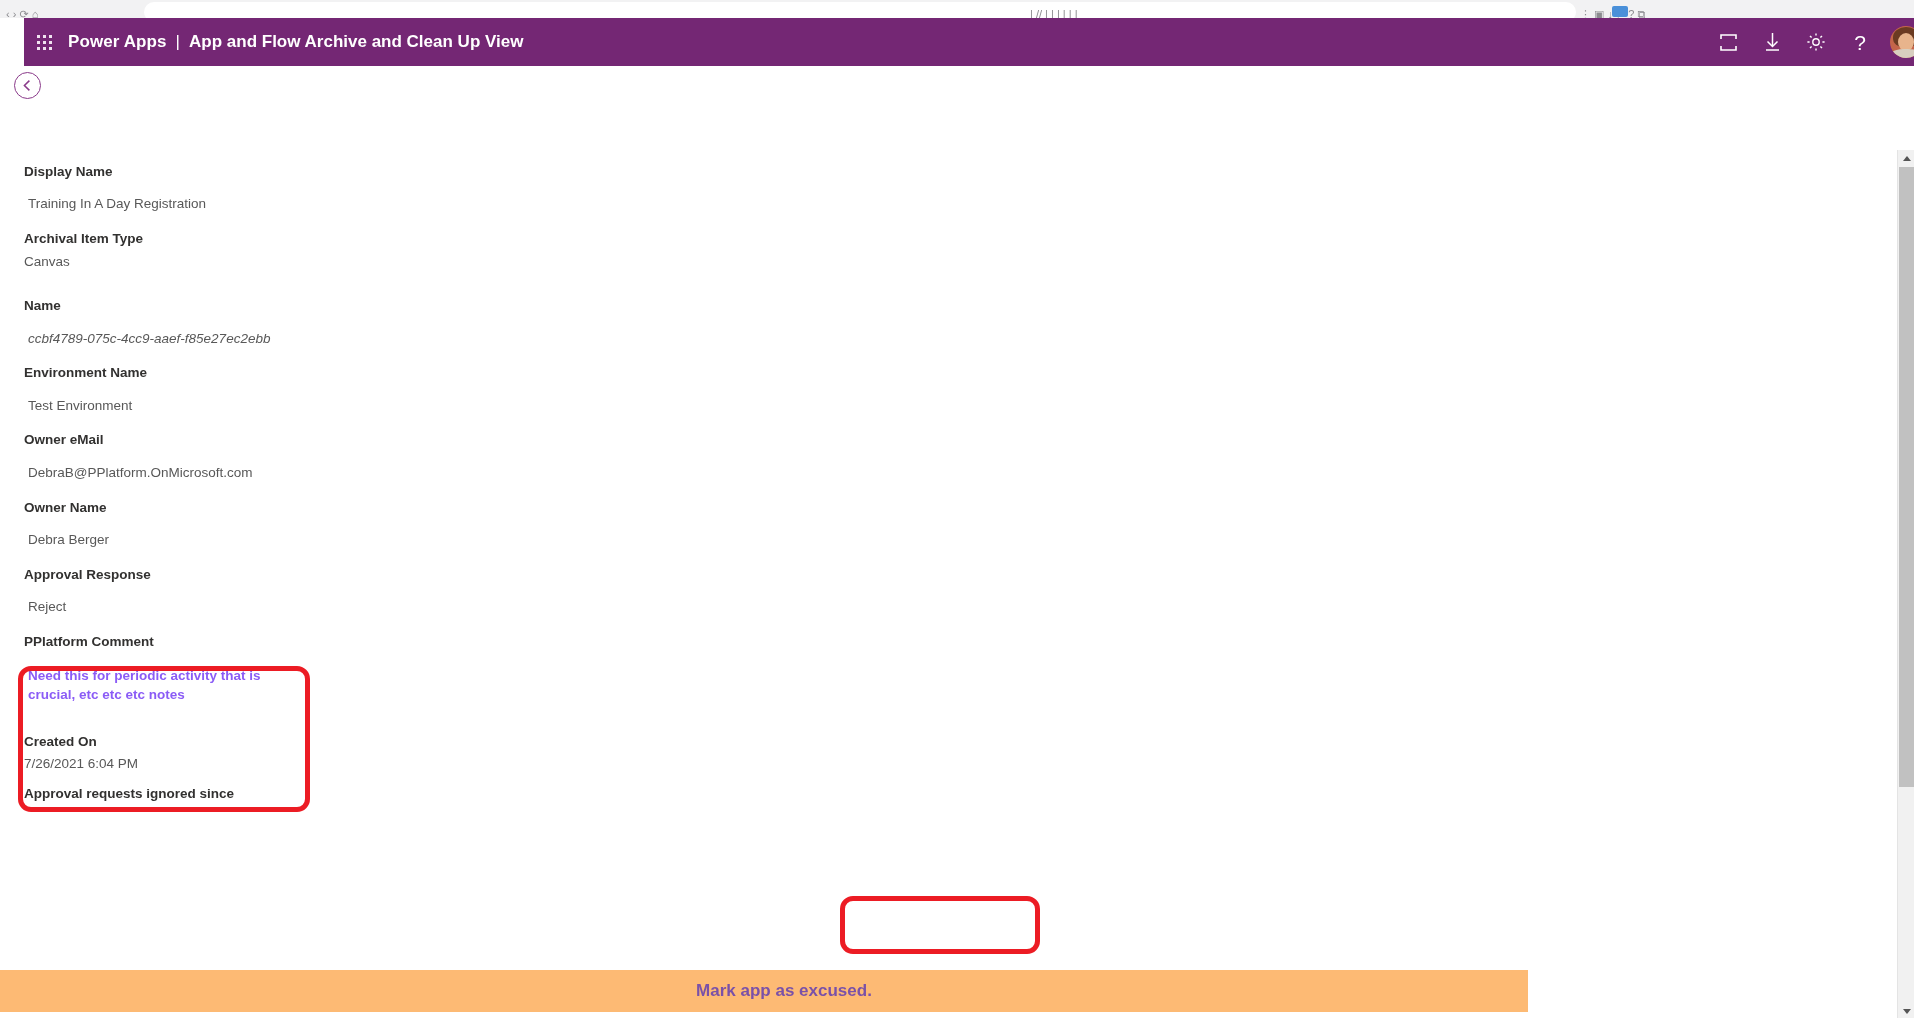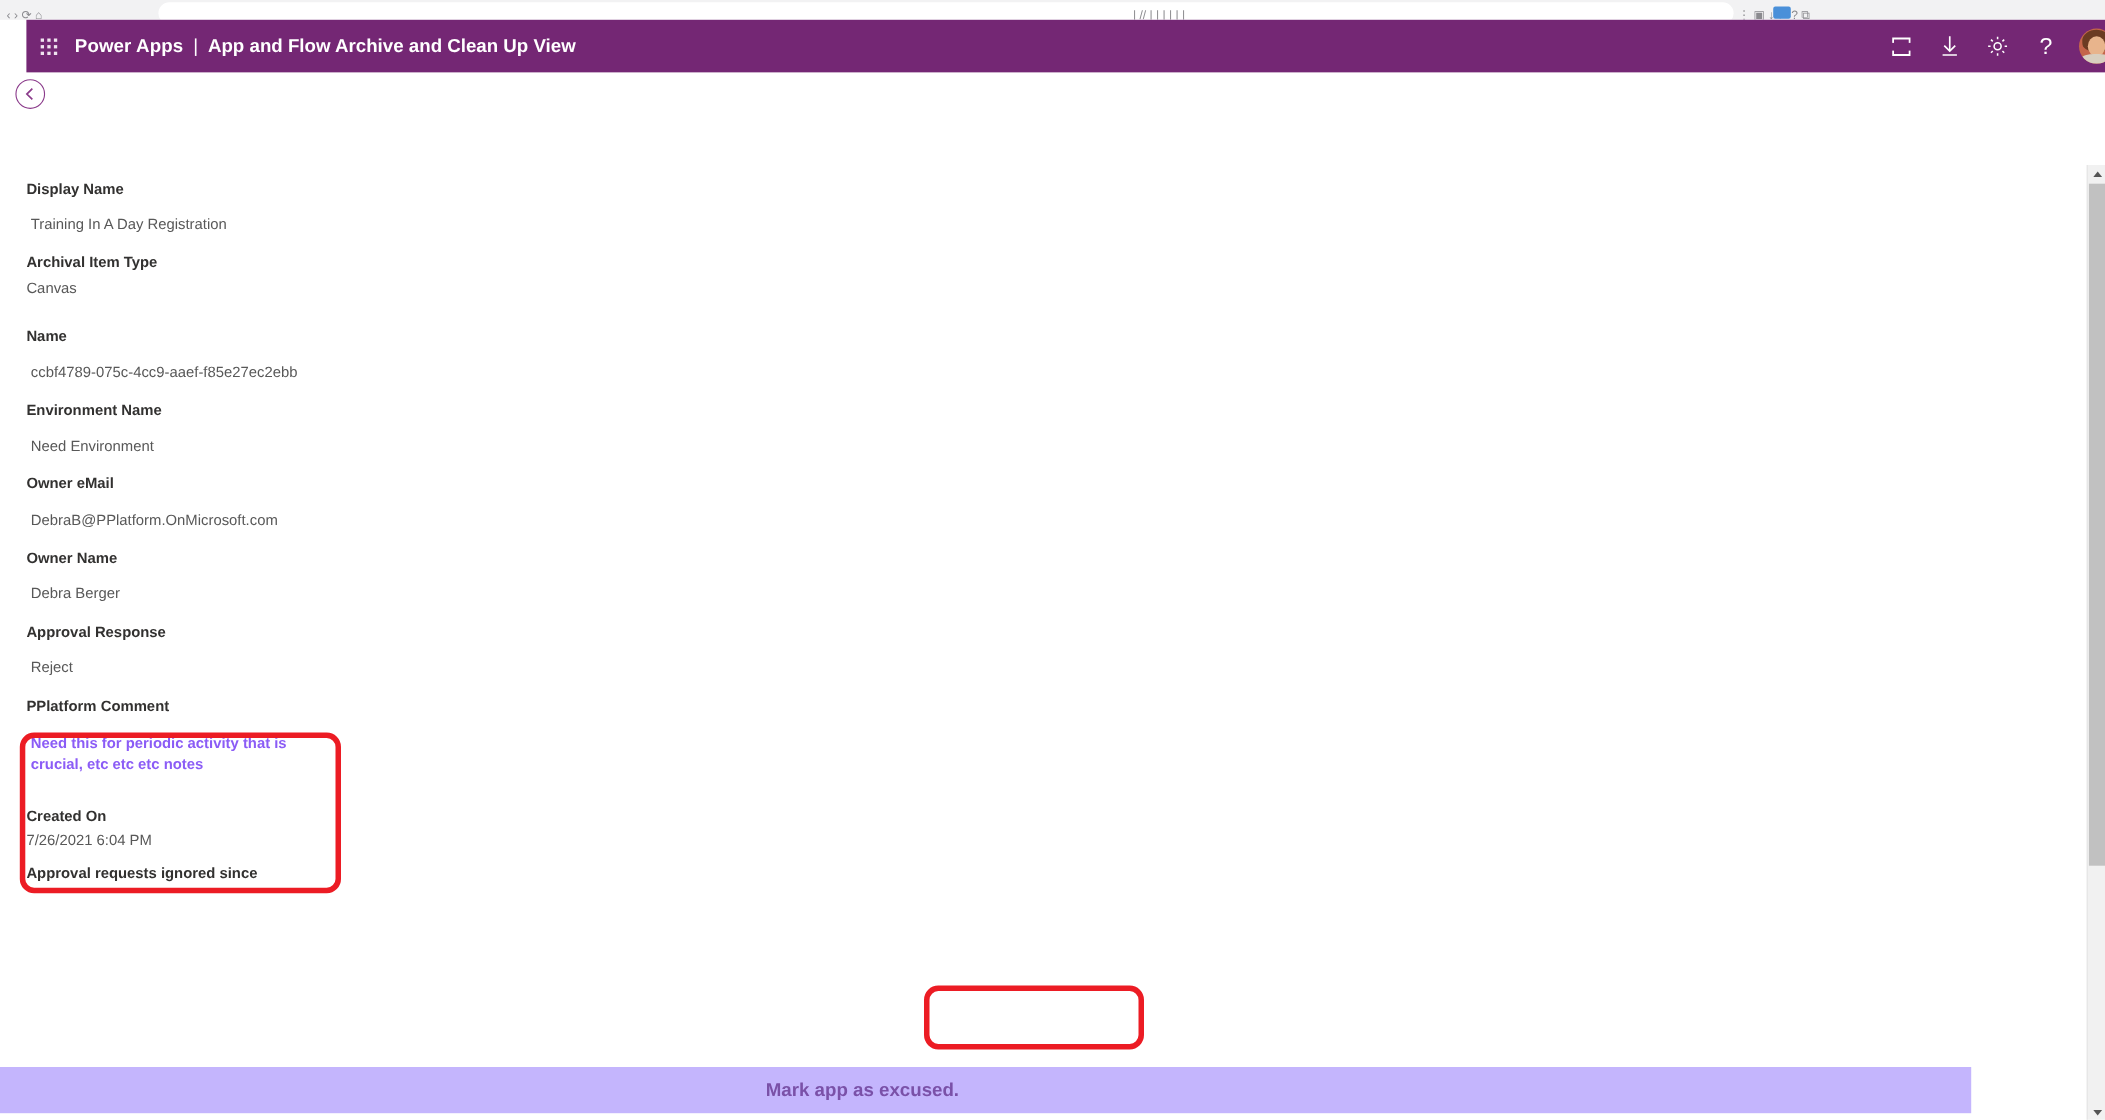--- a/index.html
+++ b/index.html
@@ -204,23 +204,23 @@
     position: absolute;
     left: 0; top: 880px;
     width: 1572px;
     text-align: center;
     font-size: 14.5px;
     color: #3b3a39;
   }
   .action-band {
     position: absolute;
     left: 0; top: 904px;
-    width: 1792px;
+    width: 1528px;
     height: 42px;
-    background: #c4b5fd;
+    background: #fdba74;
   }
   .excuse-btn {
     position: absolute;
     left: 679px; top: 0px;
     width: 210px; height: 42px;
     display: flex; align-items: center; justify-content: center;
     background: transparent;
     border: none;
     color: #7a51a8;
     font-family: "Liberation Sans", sans-serif;
@@ -383,29 +383,29 @@
       <div class="field" style="left:24px; top:127px;">
         <div class="label">Archival Item Type</div>
       </div>
       <div class="field" style="left:24px; top:150px;">
         <div class="value">Canvas</div>
       </div>
 
       <div class="field" style="left:24px; top:194px;">
         <div class="label">Name</div>
       </div>
-      <div class="field" style="left:28px; top:227px;">
+      <div class="field" style="left:28px; top:227px;font-style:italic;">
         <div class="value">ccbf4789-075c-4cc9-aaef-f85e27ec2ebb</div>
       </div>
 
       <div class="field" style="left:24px; top:261px;">
         <div class="label">Environment Name</div>
       </div>
       <div class="field" style="left:28px; top:294px;">
-        <div class="value">Need Environment</div>
+        <div class="value">Test Environment</div>
       </div>
 
       <div class="field" style="left:24px; top:328px;">
         <div class="label">Owner eMail</div>
       </div>
       <div class="field" style="left:28px; top:361px;">
         <div class="value">DebraB@PPlatform.OnMicrosoft.com</div>
       </div>
 
       <div class="field" style="left:24px; top:396px;">

